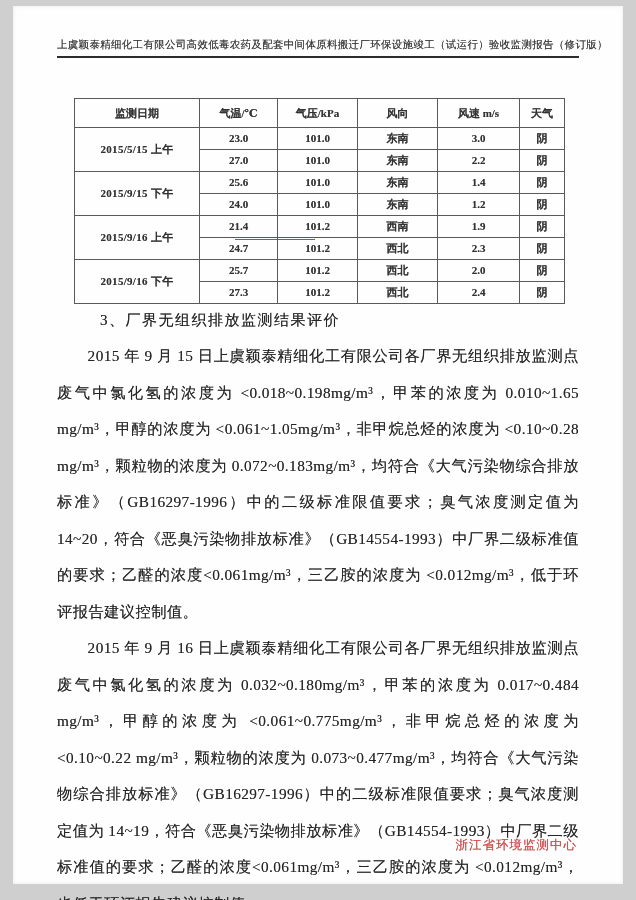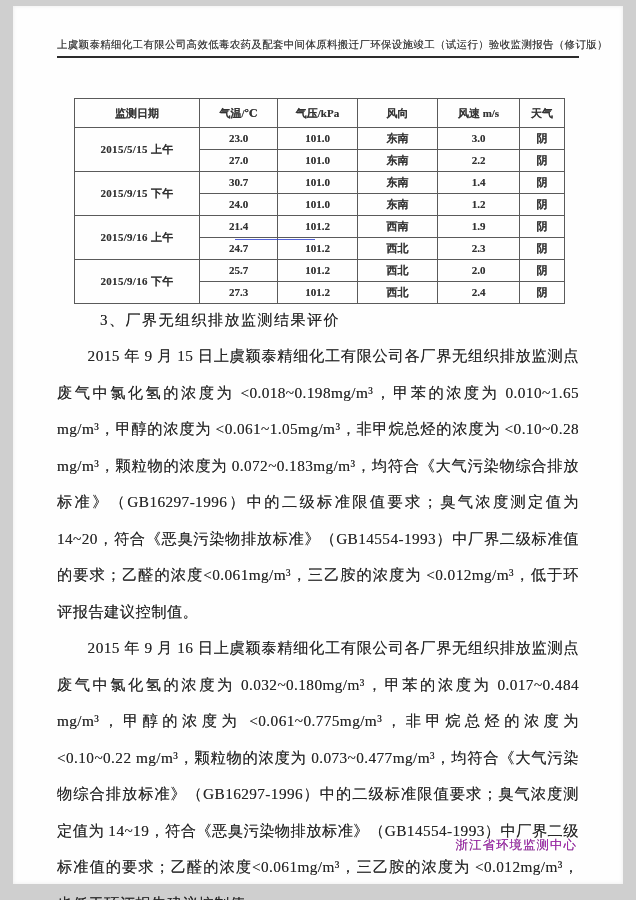--- a/index.html
+++ b/index.html
@@ -72,21 +72,21 @@
     text-shadow:0 0 0.6px rgba(0,0,0,0.5);
   }
   .body-text p{margin:0;text-indent:2em;letter-spacing:0.4px;}
   
   .footer-pagenum{
     position:absolute;bottom:38px;left:0;right:0;text-align:center;
     font-size:9.5px;color:#4a4a4a;
   }
   .footer-org{
     position:absolute;bottom:30px;right:2px;
-    font-size:12.5px;letter-spacing:1px;color:#a21caf;
+    font-size:12.5px;letter-spacing:1px;color:#ef4444;
     text-shadow:0 0 0.6px rgba(0,0,0,0.5);
   }
 </style>
 </head>
 <body>
 
 <div class="page">
   <div class="content">
 
     <div class="running-head">上虞颖泰精细化工有限公司高效低毒农药及配套中间体原料搬迁厂环保设施竣工（试运行）验收监测报告（修订版）</div>
@@ -122,21 +122,21 @@
           </tr>
           <tr>
             <td>27.0</td>
             <td>101.0</td>
             <td>东南</td>
             <td>2.2</td>
             <td>阴</td>
           </tr>
           <tr class="group-start">
             <td class="date-cell" rowspan="2">2015/9/15 下午</td>
-            <td>30.7</td>
+            <td>25.6</td>
             <td>101.0</td>
             <td>东南</td>
             <td>1.4</td>
             <td>阴</td>
           </tr>
           <tr>
             <td>24.0</td>
             <td>101.0</td>
             <td>东南</td>
             <td>1.2</td>

